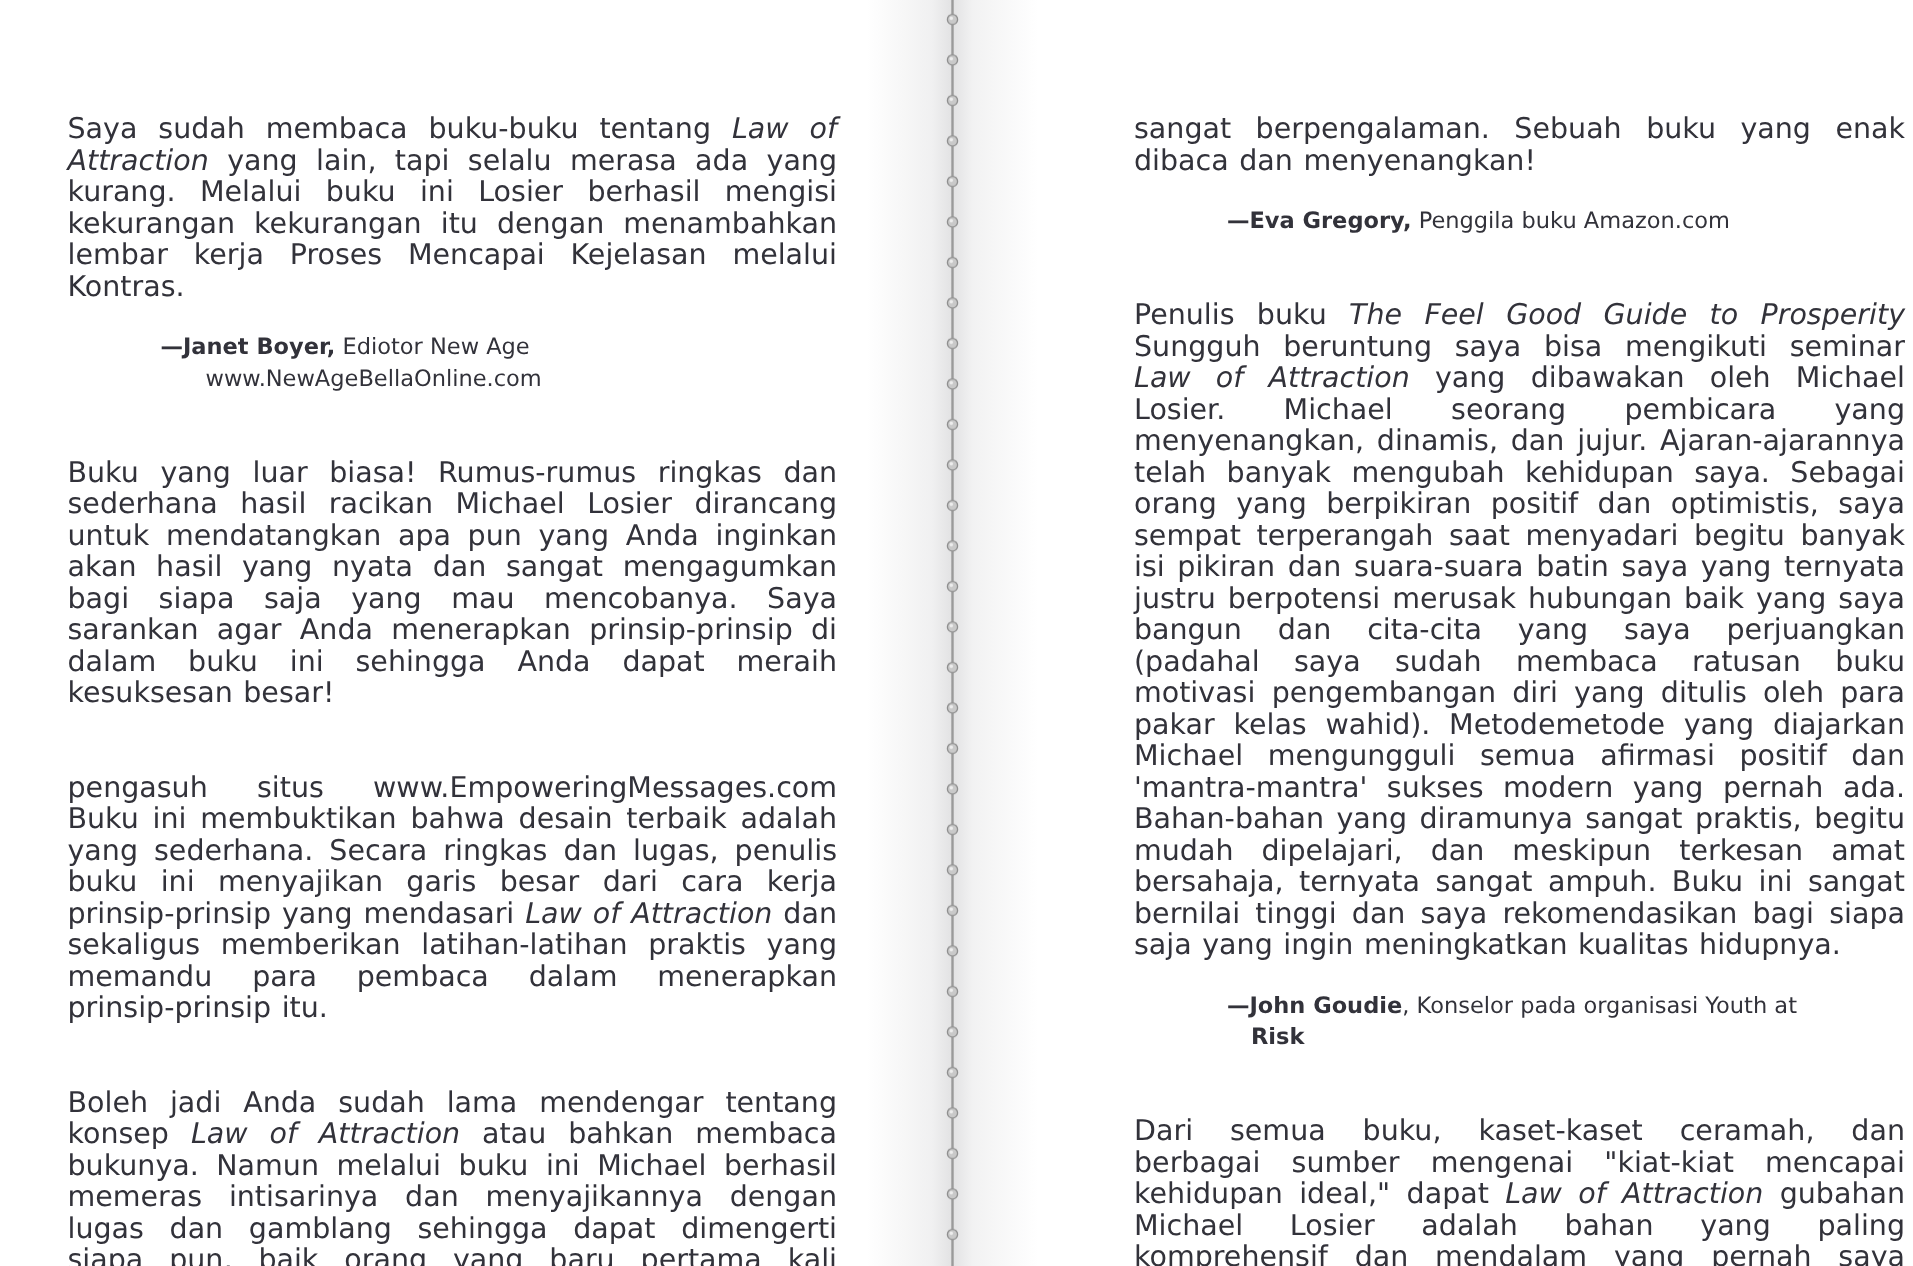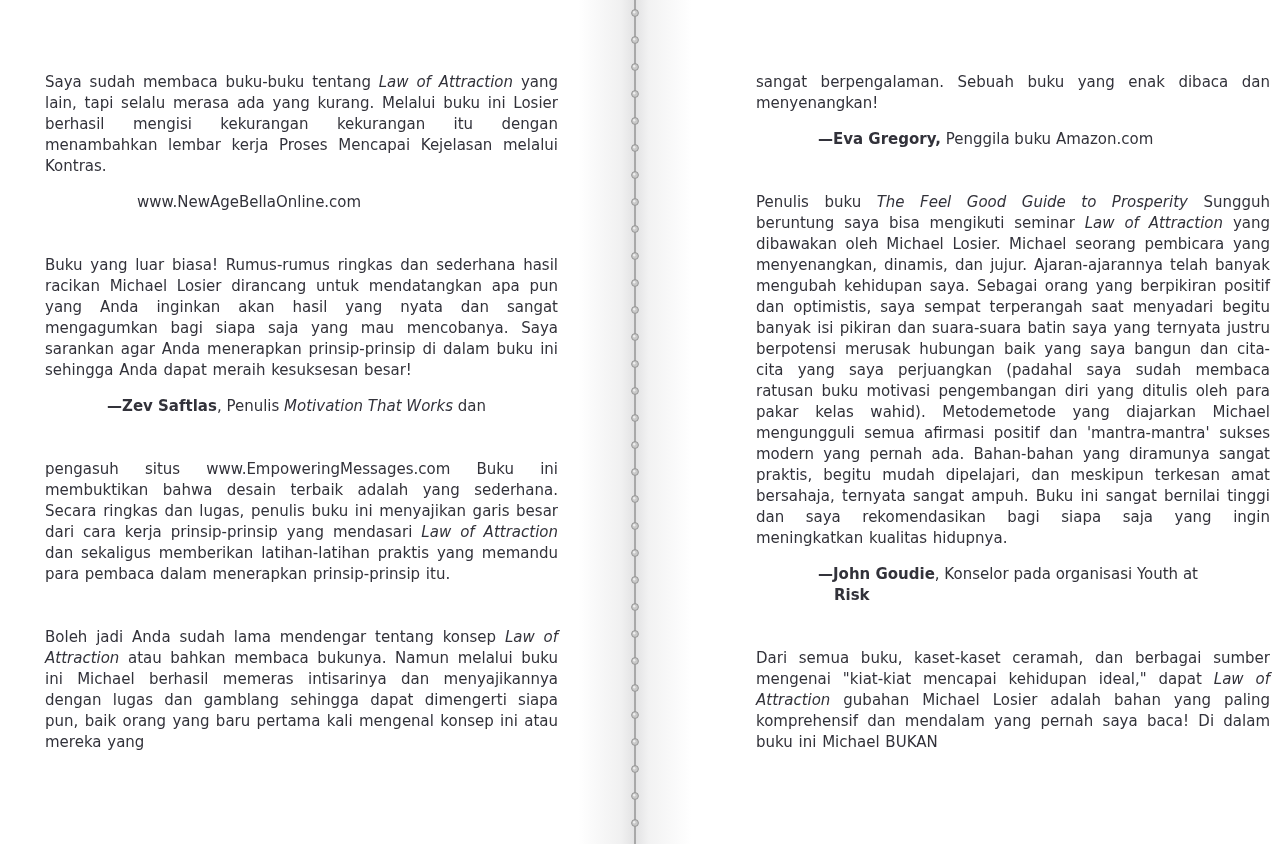--- a/index.html
+++ b/index.html
@@ -17,21 +17,21 @@
   }
   .page {
     position: absolute;
     top: 57px;
   }
   .page-left  { left: 45px;  width: 513px; }
   .page-right { left: 756px; width: 514px; }
 
   .testimonial { margin: 0 0 42px 0; }
   .t-body {
-    font-size: 15px;
+    font-size: 19px;
     line-height: 21px;
     text-align: justify;
     word-spacing: 1px;
   }
   .t-attr {
     font-size: 15px;
     line-height: 21px;
     padding-left: 62px;
   }
   .t-attr b { font-weight: bold; }
@@ -78,26 +78,26 @@
     </pattern>
   </defs>
   <line x1="7" y1="0" x2="7" y2="844" stroke="#9a9a9a" stroke-width="1.6"></line>
   <rect x="0" y="0" width="14" height="844" fill="url(#bead)"></rect>
 </svg>
 
 <div class="page page-left">
 
   <div class="testimonial">
     <p class="t-body"><span>Saya sudah membaca buku-buku tentang </span><i>Law of Attraction</i><span> yang lain, tapi selalu merasa ada yang kurang. Melalui buku ini Losier berhasil mengisi kekurangan kekurangan itu dengan menambahkan lembar kerja Proses Mencapai Kejelasan melalui Kontras.</span></p>
+    <div class="t-attr"><b>—Janet Boyer,</b><span> Ediotor New Age</span></div>
     <div class="t-attr2">www.NewAgeBellaOnline.com</div>
   </div>
 
   <div class="testimonial">
     <p class="t-body"><span>Buku yang luar biasa! Rumus-rumus ringkas dan sederhana hasil racikan Michael Losier dirancang untuk mendatangkan apa pun yang Anda inginkan akan hasil yang nyata dan sangat mengagumkan bagi siapa saja yang mau mencobanya. Saya sarankan agar Anda menerapkan prinsip-prinsip di dalam buku ini sehingga Anda dapat meraih kesuksesan besar!</span></p>
-    <div class="t-attr"><b>—Zev Saftlas</b><span>, Penulis </span><i>Motivation That Works</i><span> dan</span></div>
   </div>
 
   <div class="testimonial">
     <p class="t-body"><span>pengasuh situs www.EmpoweringMessages.com Buku ini membuktikan bahwa desain terbaik adalah yang sederhana. Secara ringkas dan lugas, penulis buku ini menyajikan garis besar dari cara kerja prinsip-prinsip yang mendasari </span><i>Law of Attraction</i><span> dan sekaligus memberikan latihan-latihan praktis yang memandu para pembaca dalam menerapkan prinsip-prinsip itu.</span></p>
   </div>
 
   <div class="testimonial">
     <p class="t-body"><span>Boleh jadi Anda sudah lama mendengar tentang konsep </span><i>Law of Attraction</i><span> atau bahkan membaca bukunya. Namun melalui buku ini Michael berhasil memeras intisarinya dan menyajikannya dengan lugas dan gamblang sehingga dapat dimengerti siapa pun, baik orang yang baru pertama kali mengenal konsep ini atau mereka yang</span></p>
   </div>
 

